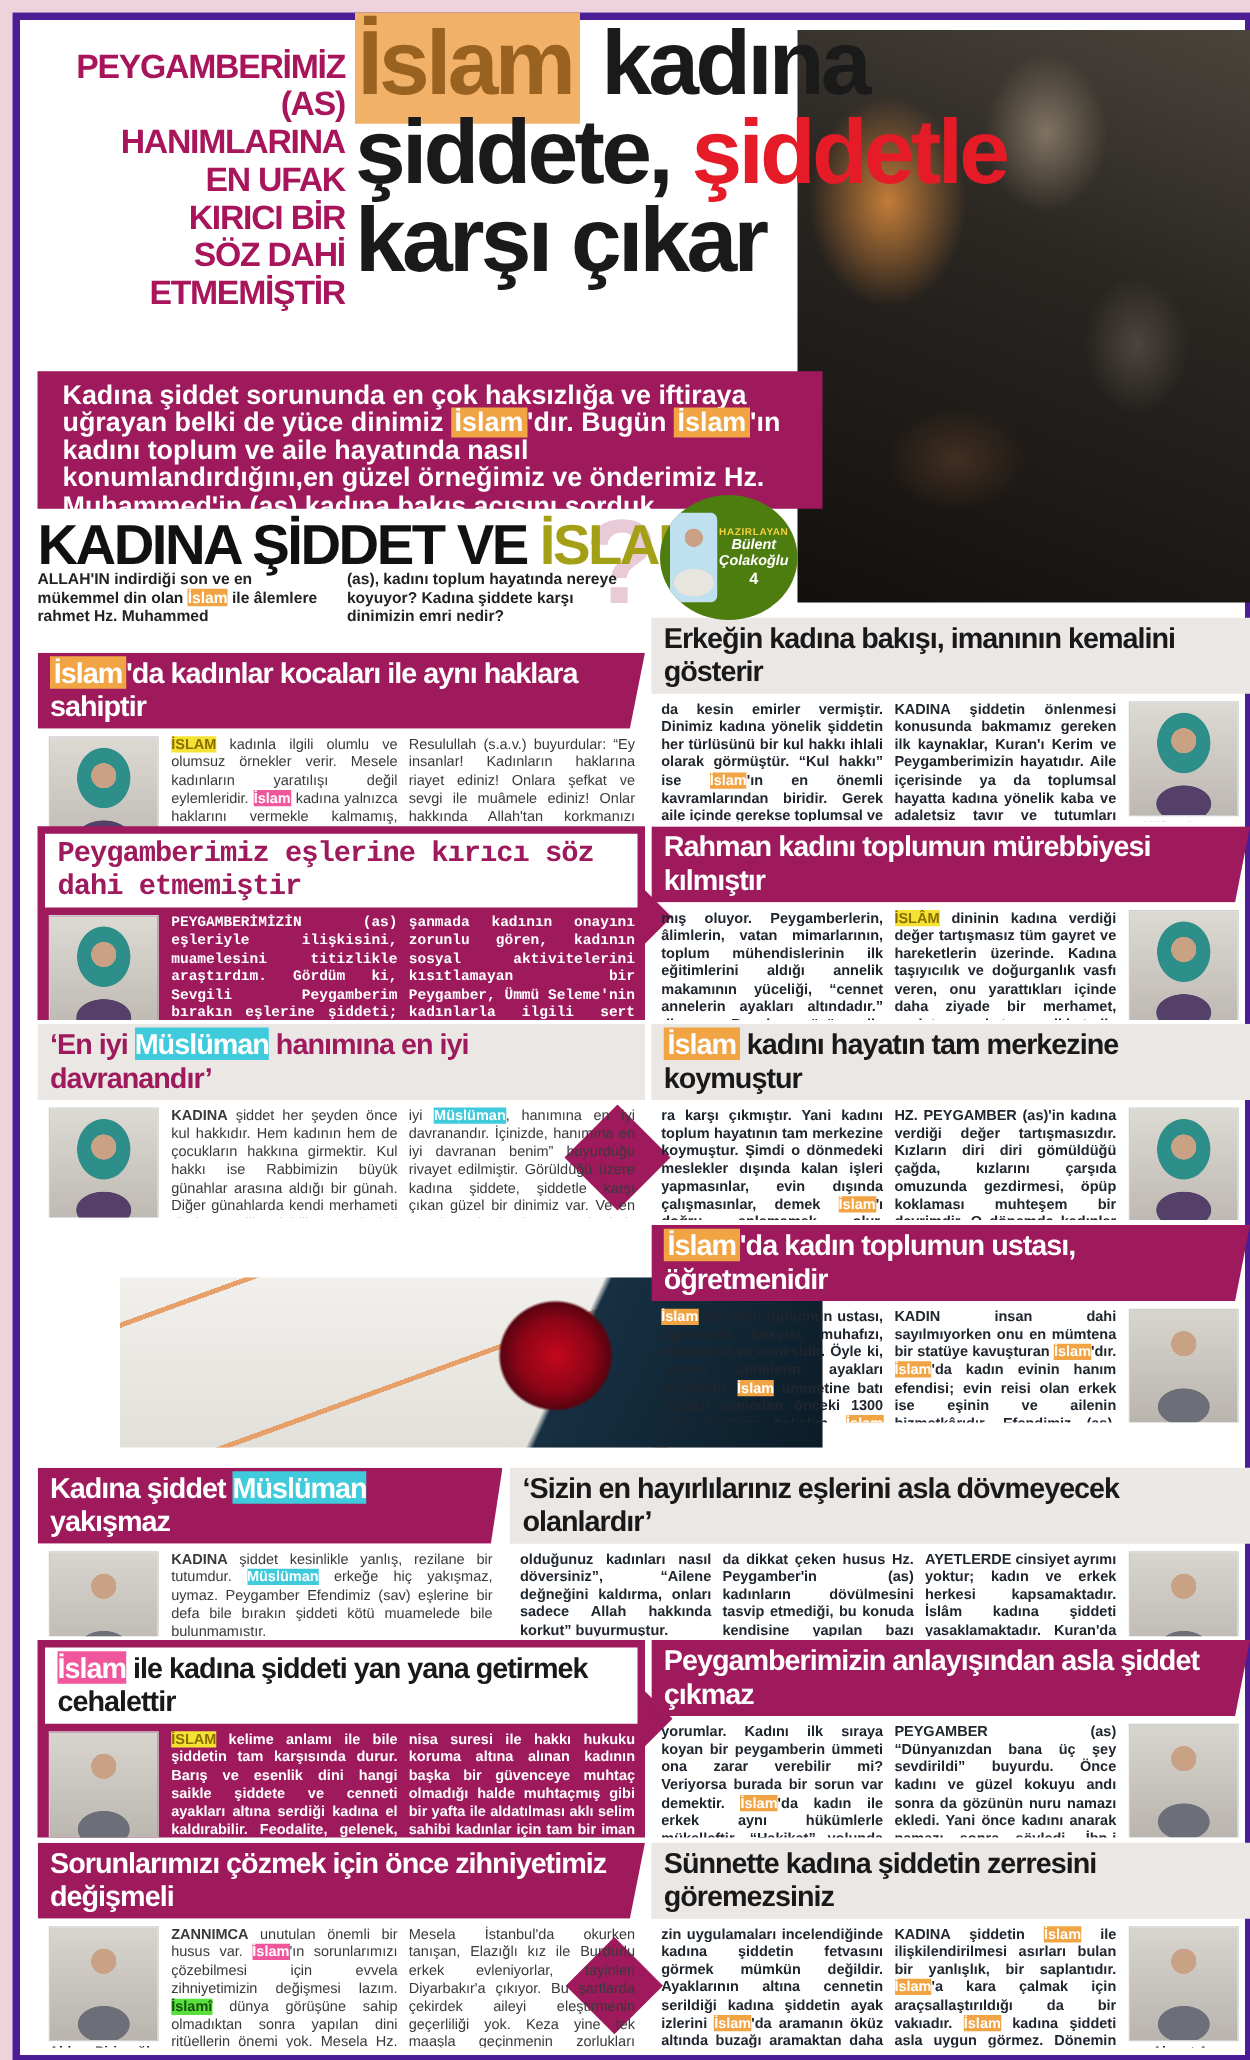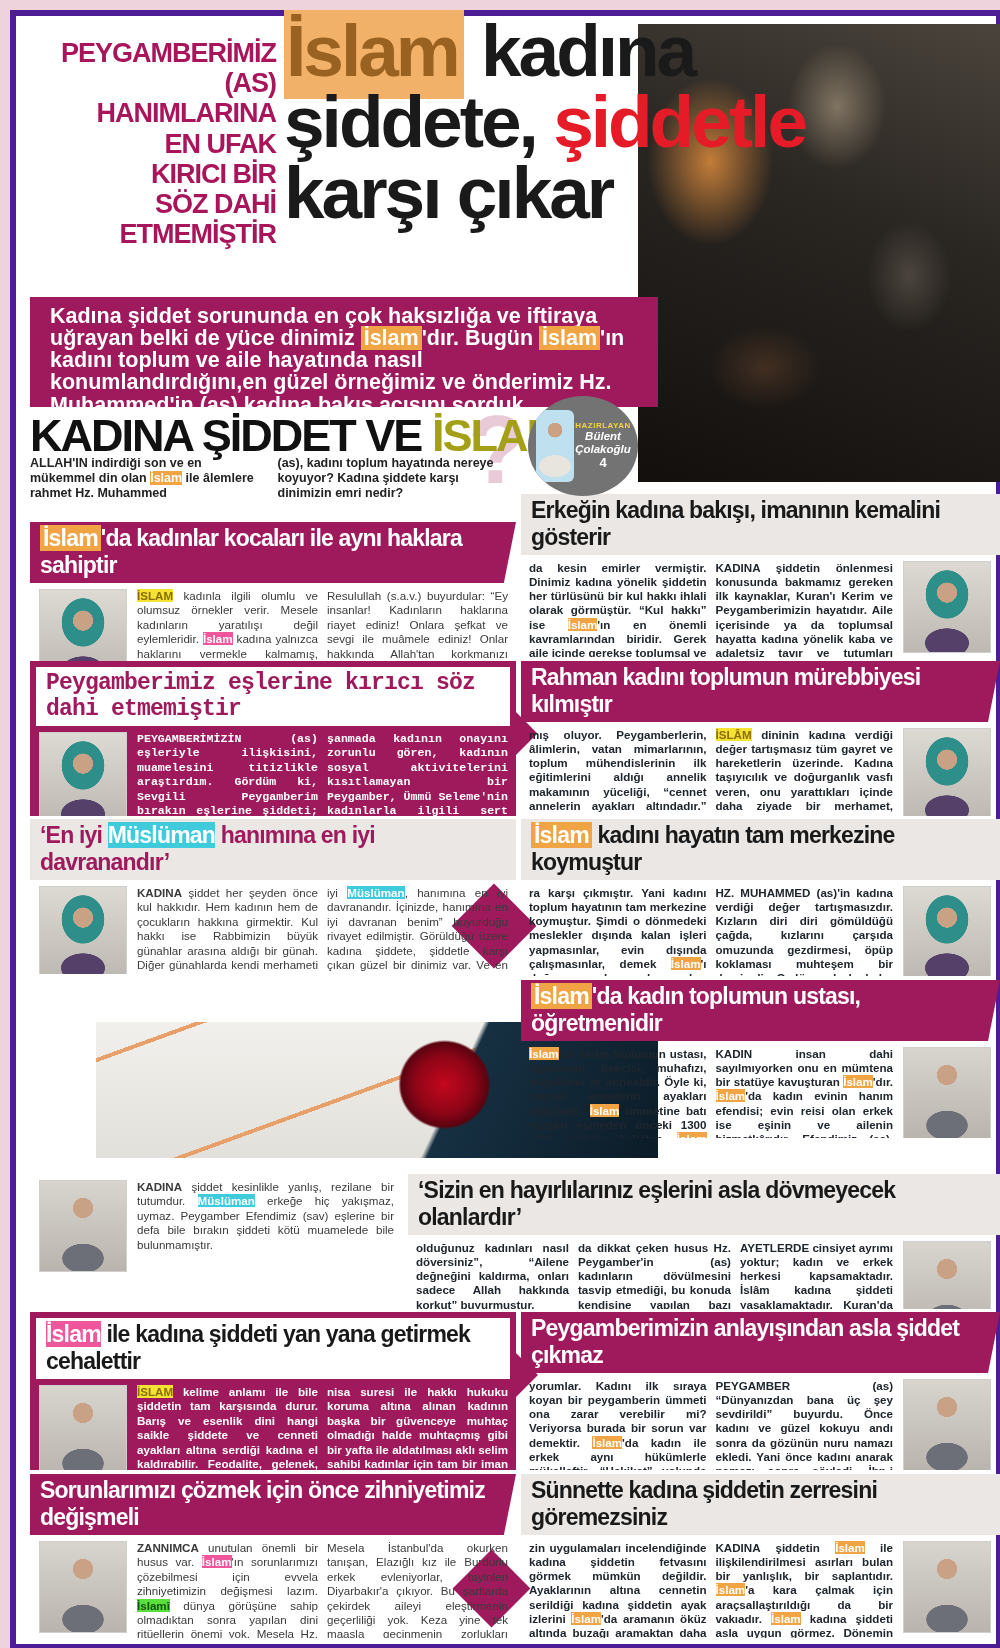--- a/index.html
+++ b/index.html
@@ -22,21 +22,21 @@
       radial-gradient(70px 90px at 55% 18%,rgba(200,180,150,.5),rgba(0,0,0,0) 70%),
       radial-gradient(60px 80px at 75% 55%,rgba(120,110,100,.45),rgba(0,0,0,0) 70%),
       radial-gradient(80px 60px at 35% 75%,rgba(90,60,40,.6),rgba(0,0,0,0) 70%),
       linear-gradient(200deg,#4a443c 0%,#2a2622 40%,#120f0d 100%);}
   .intro-box{left:14px;top:281px;width:628px;height:110px;background:#9e1a5c;color:#fff;
     font-weight:bold;font-size:21.5px;line-height:1.03;padding:8px 20px;box-sizing:border-box;z-index:2;}
   .intro-box .hl-or{padding:0 3px;}
   .kicker2{left:14px;top:394px;font-size:45px;font-weight:bold;letter-spacing:-2px;color:#111;z-index:3;}
   .olive{color:#a3a018;}
   .qmark{left:452px;top:386px;font-size:96px;font-weight:bold;color:#e9cbd7;z-index:2;line-height:1;}
-  .byline{left:512px;top:380px;width:110px;height:100px;border-radius:50%;background:#737373;z-index:4;
+  .byline{left:512px;top:380px;width:110px;height:100px;border-radius:50%;background:#4d7c0f;z-index:4;
     overflow:hidden;display:flex;align-items:center;}
   .byline .mini{width:38px;height:72px;margin-left:8px;border-radius:6px;
     background:radial-gradient(12px 12px at 50% 28%,#caa184 60%,rgba(0,0,0,0) 62%),
                radial-gradient(26px 18px at 50% 78%,#e8e4de 60%,rgba(0,0,0,0) 62%),#bfe0ef;}
   .byline .bl-txt{flex:1;text-align:center;line-height:1.15;padding-right:6px;}
   .bl-label{color:#f5d23c;font-size:8px;font-weight:bold;letter-spacing:.5px;}
   .bl-name{color:#fff;font-size:11.5px;font-weight:bold;font-style:italic;}
   .bl-num{color:#fff;font-size:13px;font-weight:bold;}
   .questions{left:14px;top:440px;width:485px;display:flex;gap:10px;font-size:12.5px;font-weight:bold;
     color:#222;line-height:1.2;z-index:3;}
@@ -191,40 +191,41 @@
       </div>
     </section>
 
     <section class="sec" style="left:505px;top:803px;width:479px;height:157px;">
       <div class="bar bar-l"><span class="seg hl-or">İslam</span><span class="seg"> kadını hayatın tam merkezine koymuştur</span></div>
       <div class="sec-body" style="flex-direction:row-reverse;">
         <div class="mugwrap">
           <div class="mug scarf"></div>
 
         </div>
-        <div class="col boldtext"><span class="seg lead">HZ. MUHAMMED</span><span class="seg"> (as)'in kadına verdiği değer tartışmasızdır. Kızların diri diri gömüldüğü çağda, kızlarını çarşıda omuzunda gezdirmesi, öpüp koklaması muhteşem bir devrimdir. O dönemde kadınlar mevcut meslekleri yapmış, savaşlara katılmış, ibadethanelere gitmiş, yanlış bulduğu kanunla-</span></div>
+        <div class="col boldtext"><span class="seg lead">HZ. PEYGAMBER</span><span class="seg"> (as)'in kadına verdiği değer tartışmasızdır. Kızların diri diri gömüldüğü çağda, kızlarını çarşıda omuzunda gezdirmesi, öpüp koklaması muhteşem bir devrimdir. O dönemde kadınlar mevcut meslekleri yapmış, savaşlara katılmış, ibadethanelere gitmiş, yanlış bulduğu kanunla-</span></div>
         <div class="col boldtext"><span class="seg">ra karşı çıkmıştır. Yani kadını toplum hayatının tam merkezine koymuştur. Şimdi o dönmedeki meslekler dışında kalan işleri yapmasınlar, evin dışında çalışmasınlar, demek </span><span class="seg hl-or">İslam</span><span class="seg">'ı doğru anlamamak olur. Dinimizin kadına şiddeti öneren bir emri yoktur. Kendisine ayrımcılık yapan, erkekleri kadına şiddete teşvik eden küçük bir oluşumda dahi kim yer almak ister.</span></div>
       </div>
     </section>
 
     <div class="abs rose-photo"></div>
 
     <section class="sec" style="left:505px;top:964px;width:479px;height:158px;">
       <div class="bar bar-m"><span class="seg hl-or">İslam</span><span class="seg">'da kadın toplumun ustası, öğretmenidir</span></div>
       <div class="sec-body" style="flex-direction:row-reverse;">
         <div class="mugwrap">
           <div class="mug"></div>
 
         </div>
         <div class="col boldtext"><span class="seg lead">KADIN</span><span class="seg"> insan dahi sayılmıyorken onu en mümtena bir statüye kavuşturan </span><span class="seg hl-or">İslam</span><span class="seg">'dır. </span><span class="seg hl-or">İslam</span><span class="seg">'da kadın evinin hanım efendisi; evin reisi olan erkek ise eşinin ve ailenin hizmetkârıdır. Efendimiz (as), “Sizin en hayırlınız hanımlarına karşı en iyi davrananızdır” buyururken, aklıselim </span></div>
         <div class="col boldtext"><span class="seg hl-or">İslam</span><span class="seg">'da kadın toplumun ustası, öğretmeni, bekçisi, muhafızı, mürebbisi ve annesidir. Öyle ki, cennet annelerin ayakları altındadır. </span><span class="seg hl-or">İslam</span><span class="seg"> ümmetine batı rüzgârı esmeden önceki 1300 yıllık tarihine bakalım. </span><span class="seg hl-or">İslam</span><span class="seg"> gelmeden önce cahiliye döneminde kadın ne haldeydi? </span></div>
       </div>
     </section>
 
     <section class="sec" style="left:14px;top:1158px;width:372px;height:135px;">
+      <div class="bar bar-m"><span class="seg">Kadına şiddet </span><span class="seg hl-cy">Müslüman</span><span class="seg"> yakışmaz</span></div>
       <div class="sec-body">
         <div class="mugwrap">
           <div class="mug"></div>
 
         </div>
         <div class="col"><span class="seg lead">KADINA</span><span class="seg"> şiddet kesinlikle yanlış, rezilane bir tutumdur. </span><span class="seg hl-cy">Müslüman</span><span class="seg"> erkeğe hiç yakışmaz, uymaz. Peygamber Efendimiz (sav) eşlerine bir defa bile bırakın şiddeti kötü muamelede bile bulunmamıştır.</span></div>
       </div>
     </section>
 
     <section class="sec" style="left:392px;top:1158px;width:592px;height:135px;">

